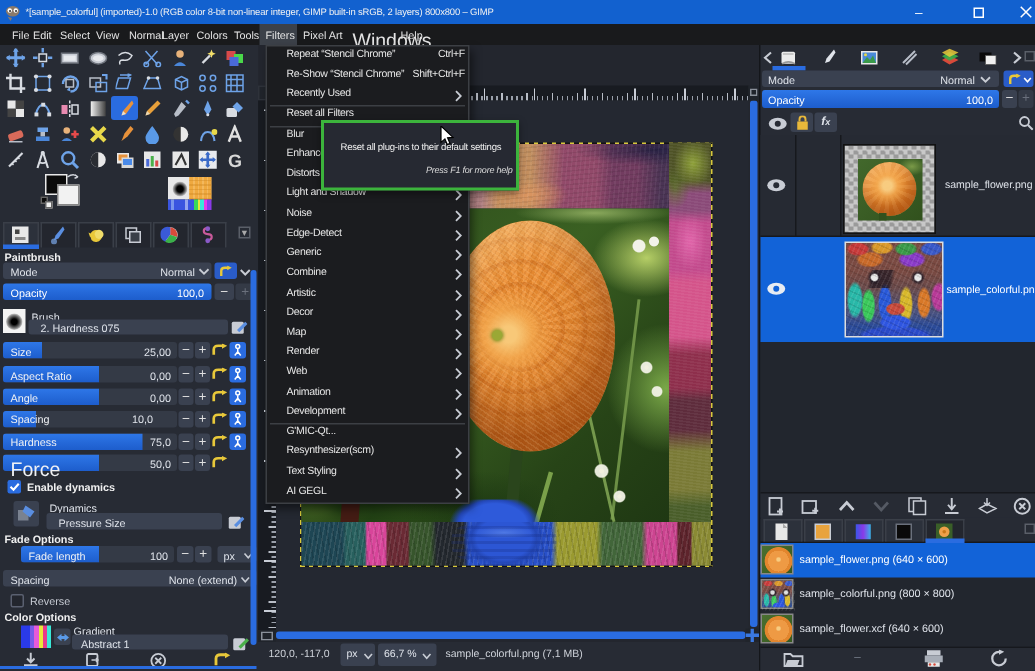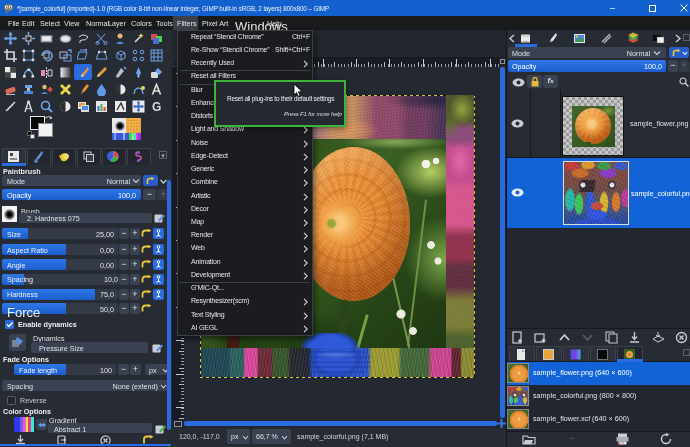--- a/index.html
+++ b/index.html
@@ -385,21 +385,21 @@
 <div class="ab" style="left:153px;top:259px;width:11px;height:11px;background:#2a6ce0;border-radius:2px">
     <svg style="margin:1px 0 0 2px" width="7" height="9" viewBox="0 0 7 9">
       <circle cx="3.5" cy="2" r="1.3" fill="none" stroke="#fff"></circle>
       <path d="M3.5 3.5 V7 M1.5 8 L3.5 5.5 L5.5 8" stroke="#fff" fill="none"></path>
     </svg>
   </div>
 <div class="ab" style="left:2px;top:273.5px;width:116px;height:11px;background:#343a46;border-radius:2px;overflow:hidden">
     <div class="ab" style="left:0;top:0;width:22px;height:11px;background:linear-gradient(180deg,#2e77e8,#1d5dcc)"></div>
   </div>
 <div class="tx" style="left:7px;top:275.0px;font-size:7.2px;color:#f0f2f5;">Spacing</div>
-<div class="tx" style="right:572px;top:275.0px;font-size:7.2px;color:#dfe3ea;margin-left:35px;">10,0</div>
+<div class="tx" style="right:588px;top:275.0px;font-size:7.2px;color:#dfe3ea;margin-left:35px;">10,0</div>
 <div class="ab" style="left:119px;top:273.5px;width:10px;height:11px;background:#3a4150;border-radius:2px">
     <div style="color:#e0e0e0;font-size:9px;text-align:center;line-height:10px">−</div>
   </div>
 <div class="ab" style="left:130px;top:273.5px;width:10px;height:11px;background:#3a4150;border-radius:2px">
     <div style="color:#e0e0e0;font-size:9px;text-align:center;line-height:10px">+</div>
   </div>
 <svg class="ab" style="left:141px;top:274.5px" width="11" height="9" viewBox="0 0 11 9">
     <path d="M1.5 7.5 V4 Q1.5 1.5 4.5 1.5 H8" fill="none" stroke="#e8c83a" stroke-width="1.8"></path>
     <path d="M7 0 L10.5 1.5 L7 3.5 Z" fill="#e8c83a"></path>
   </svg>

